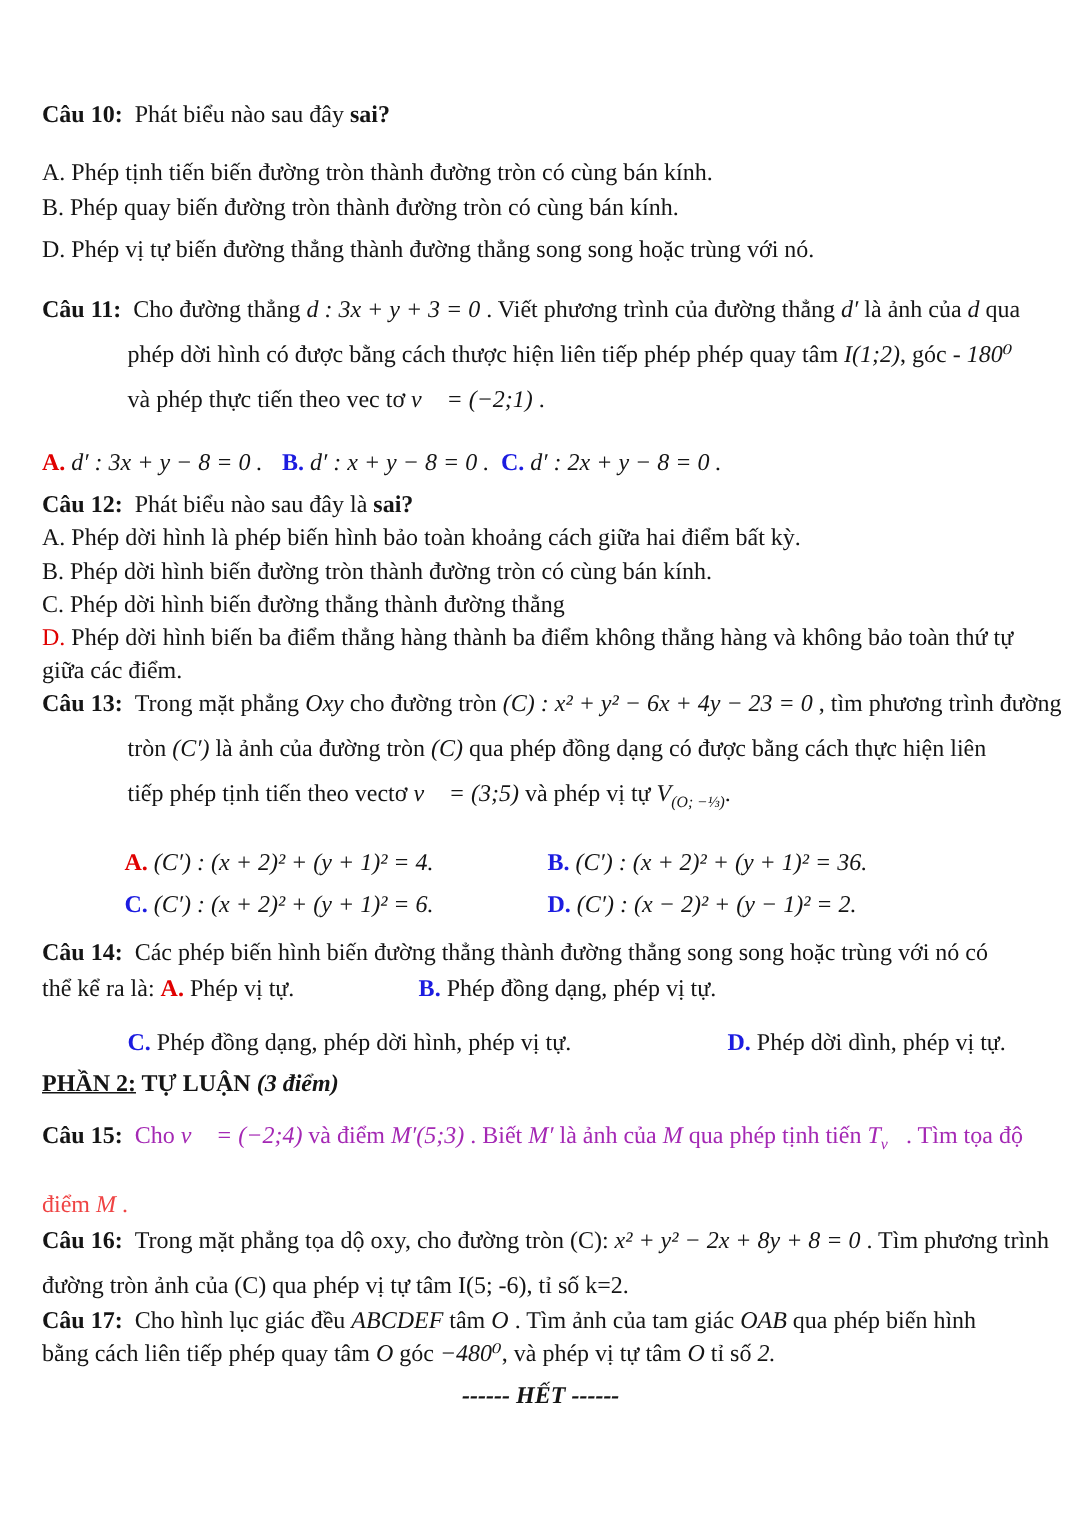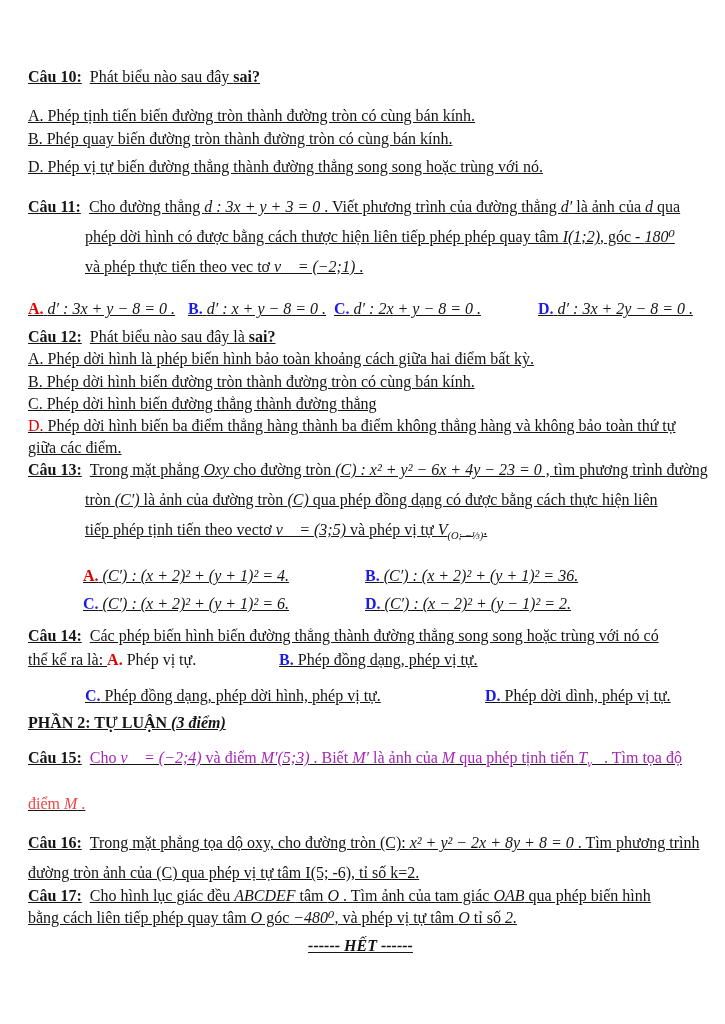--- a/index.html
+++ b/index.html
@@ -1,21 +1,21 @@
 <!DOCTYPE html>
 <html><head>
 <meta charset="utf-8">
 <style>
   html,body{margin:0;padding:0;background:#ffffff;}
   body{
     width:725px;height:1024px;overflow:hidden;
     font-family:"Liberation Serif","DejaVu Serif",serif;
     font-size:16px;color:#151515;
   }
-  .doc{padding:66px 32px 0 28px;text-decoration:underline;}
+  .doc{padding:66px 32px 0 28px;}
   p{margin:0;line-height:22px;white-space:nowrap;}
   p.wrap{white-space:normal;}
   .lbl{font-weight:bold;padding-right:8px;}
   .b{font-weight:bold;}
   .m{font-style:italic;}
   .it{font-style:italic;}
   .u{text-decoration:underline;}
   sub.s{font-size:10.5px;font-style:italic;}
   .ind{padding-left:57px;}
   .ansrow{display:flex;}
@@ -51,21 +51,20 @@
     <p class="ind" style="margin-top:8px">
       <span>phép dời hình có được bằng cách thược hiện liên tiếp phép phép quay tâm </span><span class="m">I(1;2)</span><span>, góc - </span><span class="m">180⁰</span>
     </p>
     <p class="ind" style="margin-top:8px">
       <span>và phép thực tiến theo vec tơ </span><span class="m">v⃗ = (−2;1)</span><span> .</span>
     </p>
     <p class="ansrow" style="margin-top:20px">
       <span class="w160"><span class="letter" style="color: rgb(224, 0, 0);">A.</span> <span class="m">d′ : 3x + y − 8 = 0 .</span></span>
       <span class="w146"><span class="letter" style="color: rgb(28, 28, 224);">B.</span> <span class="m">d′ : x + y − 8 = 0 .</span></span>
       <span class="w204"><span class="letter" style="color: rgb(28, 28, 224);">C.</span> <span class="m">d′ : 2x + y − 8 = 0 .</span></span>
-      <span><span class="letter" style="color: rgb(28, 28, 224);">D.</span> <span class="m">d′ : 3x + 2y − 8 = 0 .</span></span>
     </p>
   </div>
 
   <div>
     <p style="margin-top:6px">
       <span class="lbl">Câu 12:</span><span>Phát biểu nào sau đây là </span><span class="b">sai?</span>
     </p>
     <p style="margin-top:0px"><span class="letter-plain">A.</span><span> Phép dời hình là phép biến hình bảo toàn khoảng cách giữa hai điểm bất kỳ.</span></p>
     <p style="margin-top:1px"><span class="letter-plain">B.</span><span> Phép dời hình biến đường tròn thành đường tròn có cùng bán kính.</span></p>
     <p style="margin-top:0px"><span class="letter-plain">C.</span><span> Phép dời hình biến đường thẳng thành đường thẳng</span></p>
@@ -110,21 +109,21 @@
   <div>
     <p style="margin-top:13px">
       <span class="lbl">Câu 15:</span><span style="color: rgb(164, 40, 180);"><span>Cho </span><span class="m">v⃗ = (−2;4)</span><span> và điểm </span><span class="m">M′(5;3)</span><span> . Biết </span><span class="m">M′</span><span> là ảnh của </span><span class="m">M</span><span> qua phép tịnh tiến </span><span class="m">T</span><sub class="s">v⃗</sub><span> . Tìm tọa độ</span></span>
     </p>
     <p style="margin-top:18px">
       <span style="color: #ef4444;"><span>điểm </span><span class="m">M</span><span> .</span></span>
     </p>
   </div>
 
   <div>
-    <p style="margin-top:17px">
+    <p style="margin-top:2px">
       <span class="lbl">Câu 16:</span><span>Trong mặt phẳng tọa dộ oxy, cho đường tròn (C): </span><span class="m">x² + y² − 2x + 8y + 8 = 0</span><span> . Tìm phương trình</span>
     </p>
     <p style="margin-top:8px">
       <span>đường tròn ảnh của (C) qua phép vị tự tâm I(5; -6), tỉ số k=2.</span>
     </p>
   </div>
 
   <div>
     <p style="margin-top:1px">
       <span class="lbl">Câu 17:</span><span>Cho hình lục giác đều </span><span class="m">ABCDEF</span><span> tâm </span><span class="m">O</span><span> . Tìm ảnh của tam giác </span><span class="m">OAB</span><span> qua phép biến hình</span>

